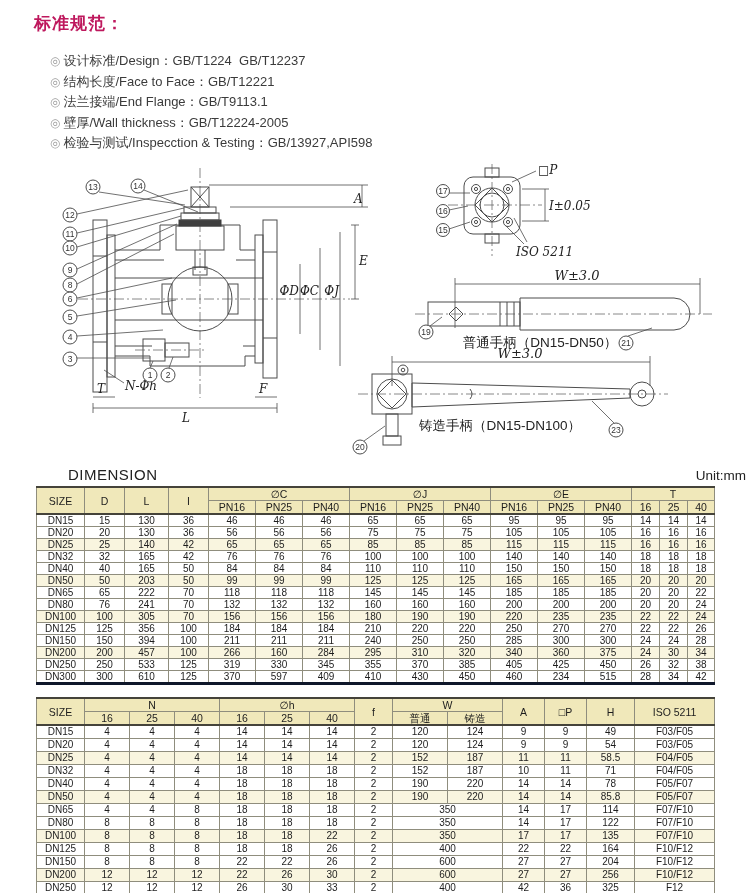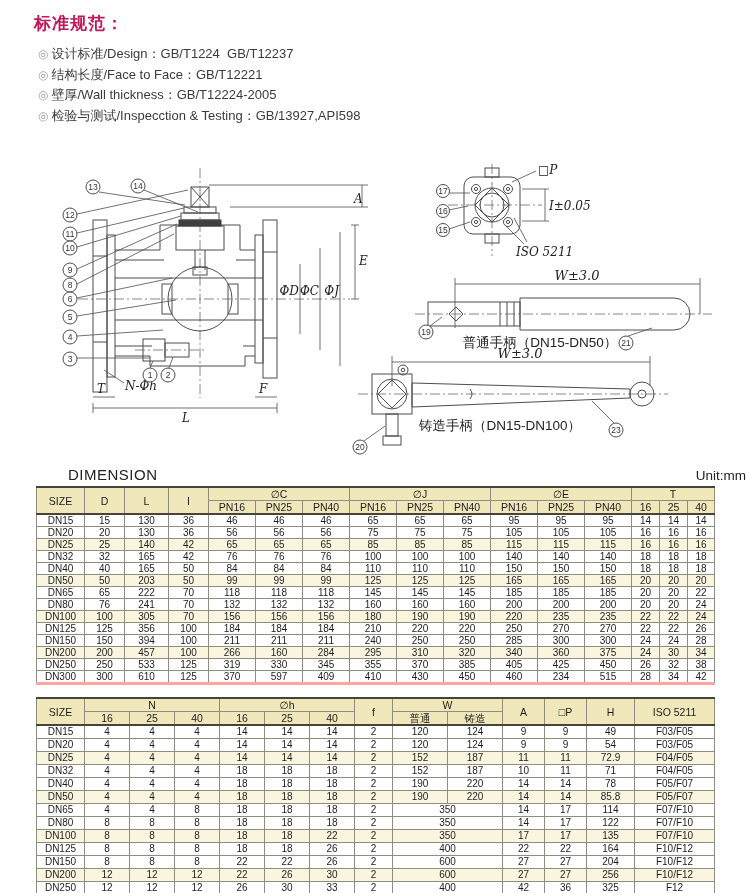--- a/index.html
+++ b/index.html
@@ -1,61 +1,62 @@
 <!DOCTYPE html>
 <html><head>
 <meta charset="utf-8">
 <style>
   html,body{margin:0;padding:0;background:#fff;}
   .page{position:relative;width:750px;height:893px;background:#ffffff;overflow:hidden;
         font-family:"Liberation Sans",sans-serif;color:#2a2a2a;}
   
   .specs{position:absolute;left:34px;top:12px;}
   .specs h1{font-size:17px;font-weight:bold;color:#be185d;margin:0 0 9px 0;letter-spacing:1px;}
-  .specs ul{list-style:none;margin:4px;padding:0;}
+  .specs ul{list-style:none;margin:16px;padding:0;}
   .specs li{font-size:13px;line-height:19.5px;color:#3b3b3b;white-space:pre;}
   .specs .bullet{color:#9c9c9c;margin-right:3px;font-size:12px;}
   
   .drawing{position:absolute;left:0;top:160px;width:750px;height:302px;}
   .draw line,.draw path,.draw rect,.draw circle,.draw polygon{fill:none;stroke:#4d4d4d;stroke-width:1;}
   .draw .fill{fill:#3f3f3f;stroke:#3f3f3f;}
   .draw .cl{stroke-dasharray:10 3 2 3;stroke-width:0.8;stroke:#6a6a6a;}
   .draw .ld{stroke-width:0.8;}
   .draw text{stroke:none;}
   .dl{font:italic 12px "DejaVu Serif",serif;fill:#222;}
   .dlb{font:italic 13px "DejaVu Serif",serif;fill:#222;}
   .cap{font:13.5px "Liberation Sans",sans-serif;fill:#222;}
   .cnum{font:8.5px "Liberation Sans",sans-serif;fill:#333;text-anchor:middle;}
   .callout circle{fill:#fff;stroke:#4d4d4d;}
   
   .dimbar{position:absolute;left:36px;top:466px;width:678px;display:flex;
           justify-content:space-between;align-items:flex-end;margin-left:32px;}
   .dimbar .t1{font-size:15px;color:#222;letter-spacing:0.5px;}
   .dimbar .t2{font-size:13.5px;color:#222;}
   table.dim{position:absolute;left:36px;border-collapse:collapse;table-layout:fixed;width:678px;
-            font-size:10px;color:#1d1d1d;border-top:2px solid #45433a;border-bottom:3px solid #fca5a5;}
+            font-size:10px;color:#1d1d1d;border-top:2px solid #45433a;border-bottom:3px solid #0f172a;}
   #table1{top:486px;}
   #table2{top:697px;}
   table.dim th,table.dim td{border:1px solid #8f8d7d;text-align:center;padding:0;
             font-weight:normal;height:11px;line-height:11px;overflow:hidden;}
   #table2 td{height:12px;line-height:12px;}
   table.dim thead th{background:#f0e8ba;height:12px;line-height:12px;font-size:10.5px;}
   table.dim thead{border-bottom:2px solid #45433a;}
   table.dim tr.alt td{background:#f9f5df;}
 </style>
 </head>
 <body>
 
 <div class="page">
 
   <div class="specs">
     <h1>标准规范：</h1>
     <ul>
       <li><span class="bullet">◎</span><span>设计标准/Design：GB/T1224  GB/T12237</span></li>
       <li><span class="bullet">◎</span><span>结构长度/Face to Face：GB/T12221</span></li>
+      <li><span class="bullet">◎</span><span>法兰接端/End Flange：GB/T9113.1</span></li>
       <li><span class="bullet">◎</span><span>壁厚/Wall thickness：GB/T12224-2005</span></li>
       <li><span class="bullet">◎</span><span>检验与测试/Inspecction &amp; Testing：GB/13927,API598</span></li>
     </ul>
   </div>
 
   <svg class="drawing" viewBox="0 0 750 302">
 
     <g class="draw">
       <line class="cl" x1="78" y1="139" x2="350" y2="139"></line>
       <line class="cl" x1="200" y1="8" x2="200" y2="238"></line>
@@ -649,21 +650,21 @@
           <td>4</td>
           <td>4</td>
           <td>14</td>
           <td>14</td>
           <td>14</td>
           <td>2</td>
           <td>152</td>
           <td>187</td>
           <td>11</td>
           <td>11</td>
-          <td>72.9</td>
+          <td>58.5</td>
           <td>F04/F05</td>
         </tr>
         <tr>
           <td>DN32</td>
           <td>4</td>
           <td>4</td>
           <td>4</td>
           <td>18</td>
           <td>18</td>
           <td>18</td>

